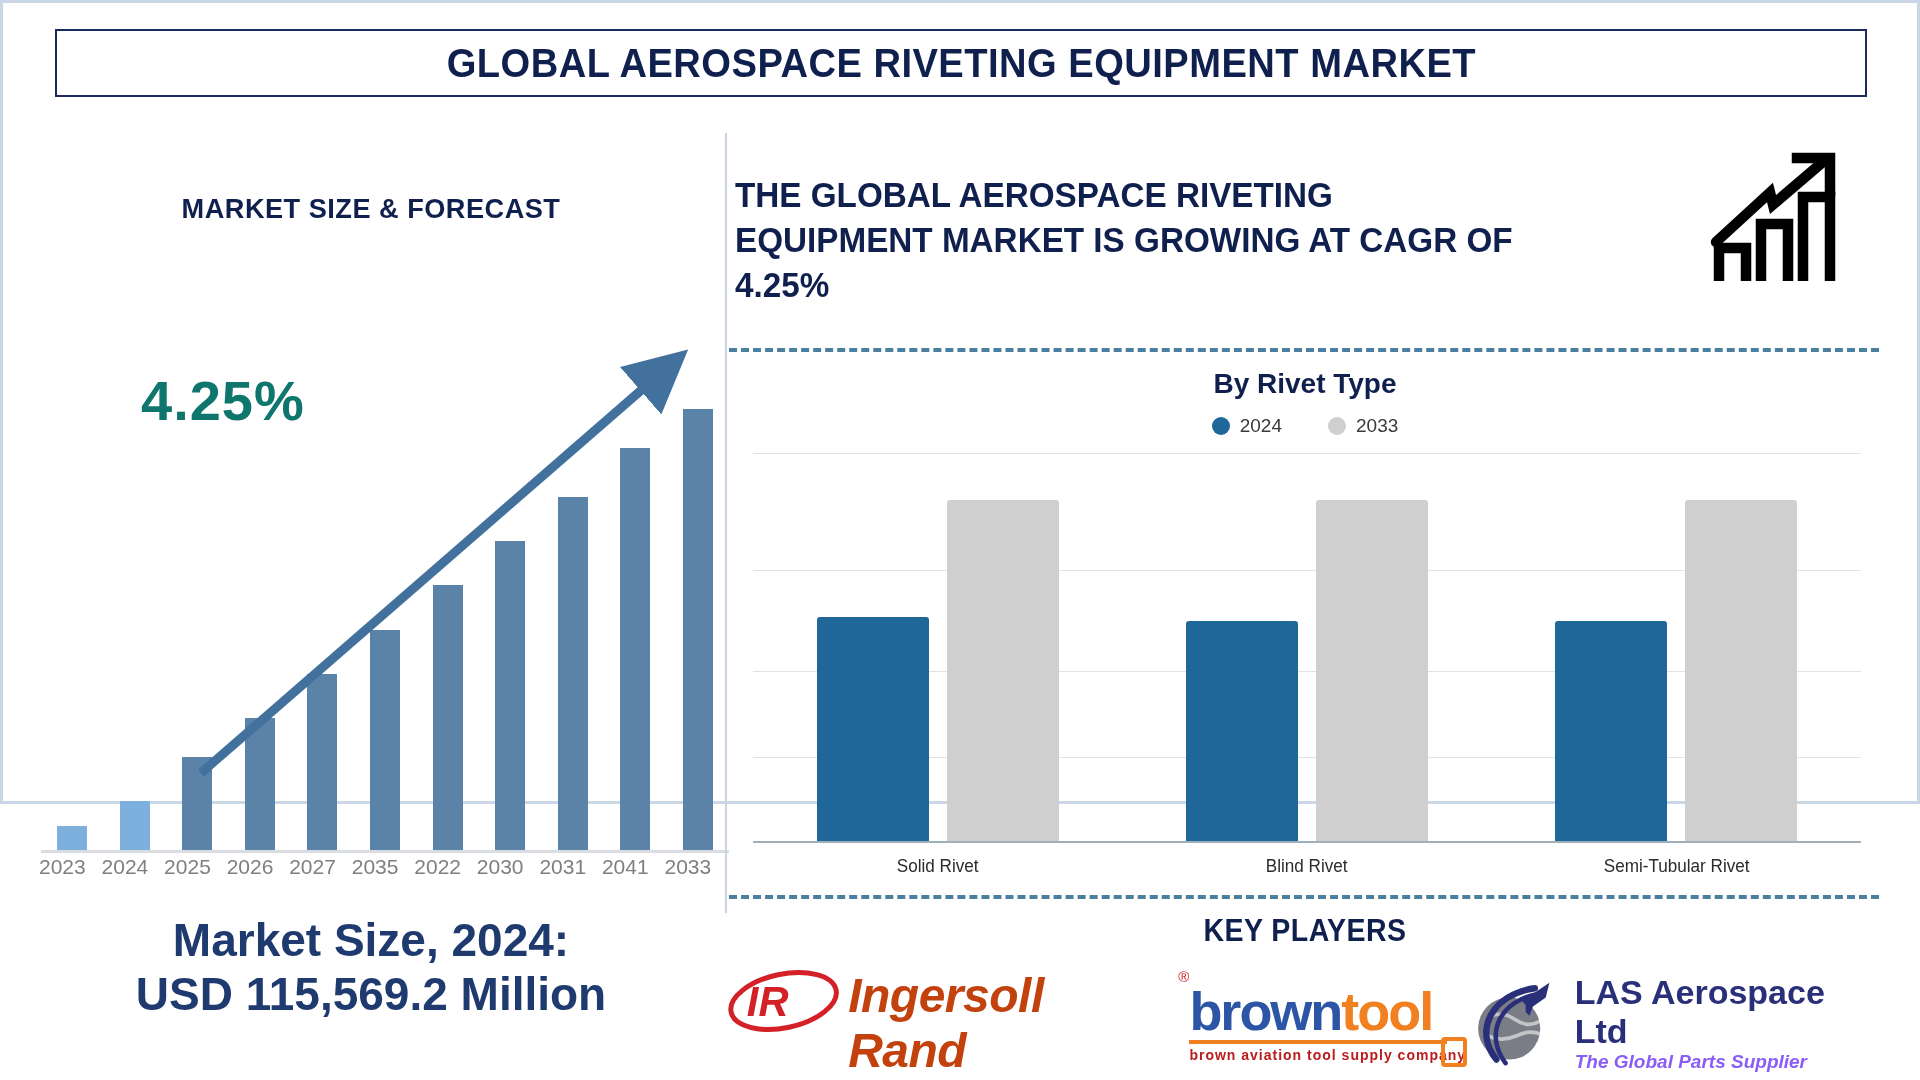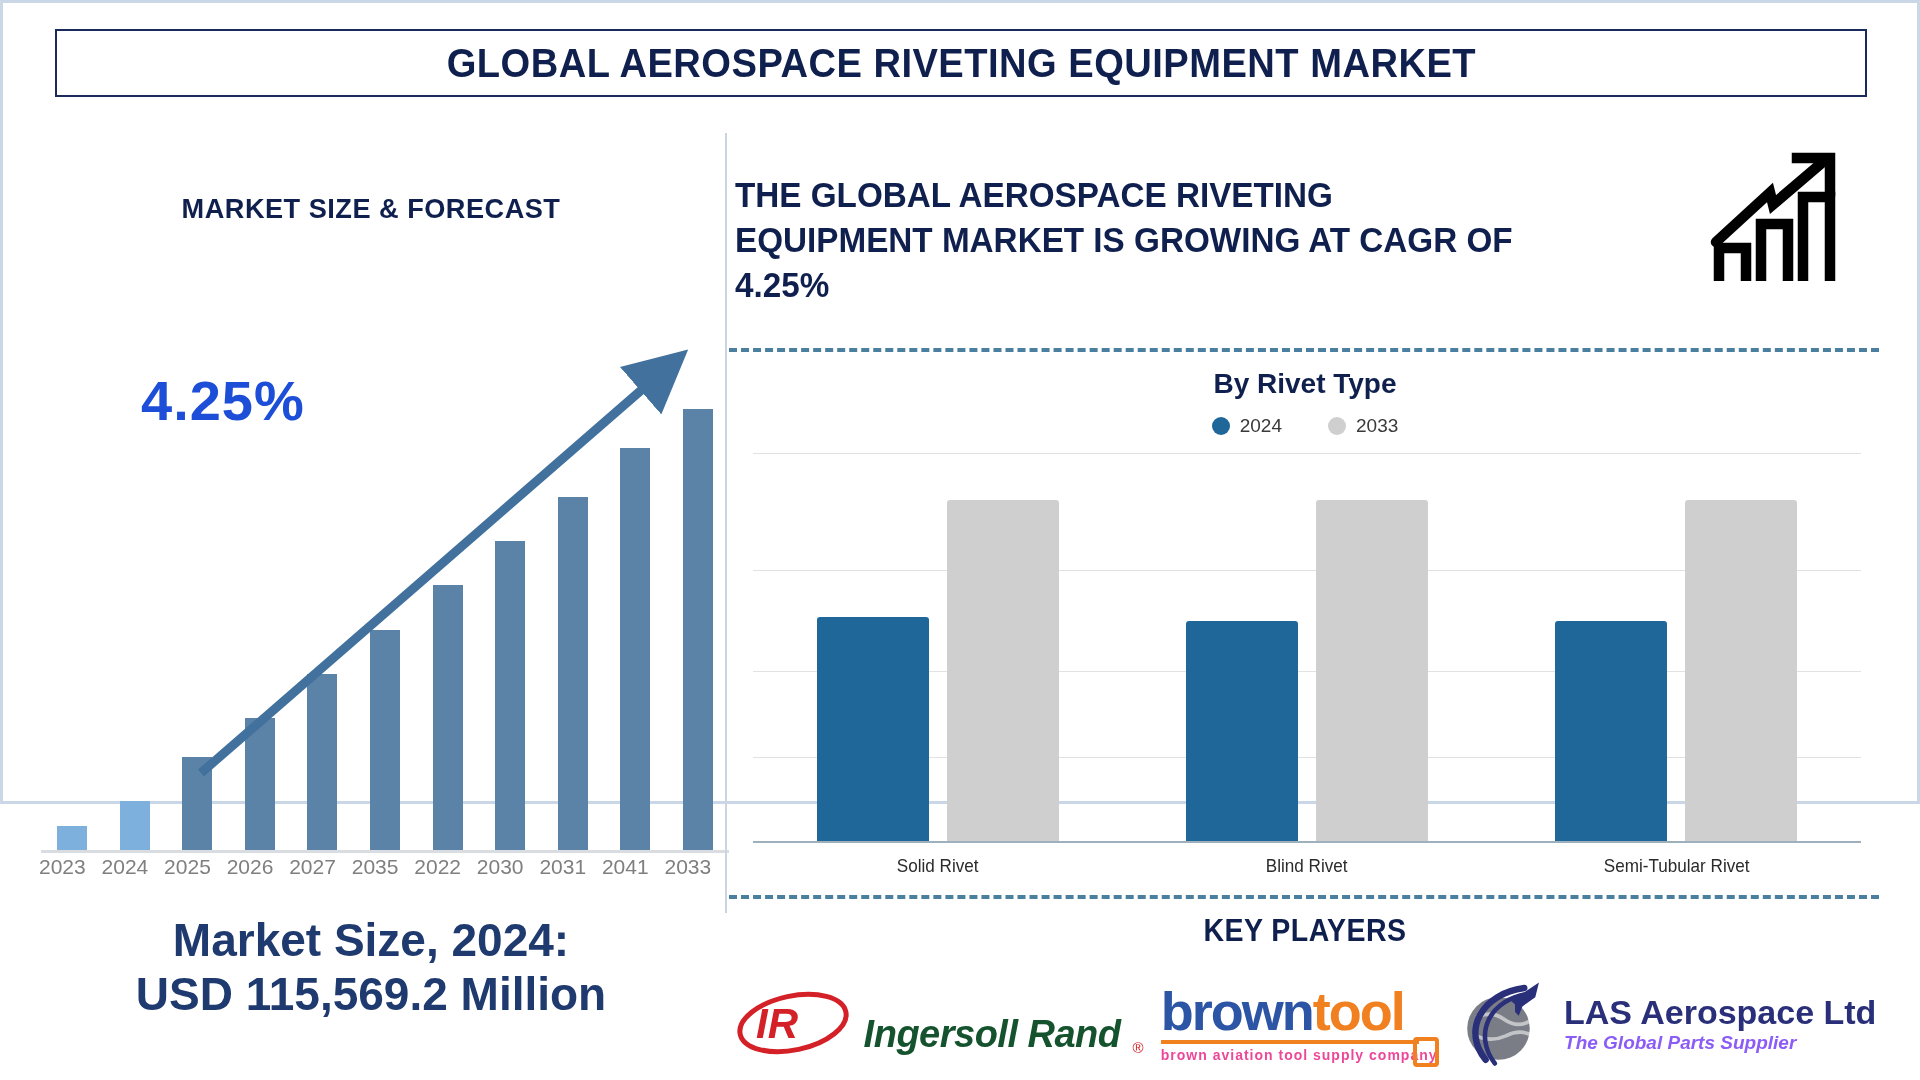--- a/index.html
+++ b/index.html
@@ -46,21 +46,21 @@
     text-align: center;
     font-size: 28px; font-weight: bold;
     color: #10204e;
     letter-spacing: 0.5px;
     transform: scaleX(0.97);
   }
   .cagr-big {
     position: absolute;
     left: 120px; top: 235px;
     font-size: 56px; font-weight: bold;
-    color: #1d4ed8;
+    color: #0f766e;
     letter-spacing: 1px;
   }
 
   .leftchart {
     position: absolute;
     left: 20px; top: 210px;
     width: 688px; height: 510px;
   }
   .lc-baseline {
     position: absolute;
@@ -200,36 +200,36 @@
     transform: scaleX(0.92);
   }
   .logos {
     position: absolute;
     left: 0; top: 830px; width: 1160px; height: 120px;
     display: flex; align-items: center; justify-content: space-around;
   }
   .logo-box { display: flex; align-items: center; justify-content: center; }
 
   
-  .ir { display: flex; align-items: flex-end; gap: 12px; }
+  .ir { display: flex; align-items: flex-start; gap: 6px; }
   .ir-mark { position: relative; width: 118px; height: 66px; }
   .ir-text {
-    font-size: 38px; font-weight: bold; font-style: italic;
-    color: #14532d; letter-spacing: -0.5px;
+    font-size: 48px; font-weight: bold; font-style: italic;
+    color: #c2410c; letter-spacing: -0.5px;
   }
   .ir-reg { font-size: 15px; vertical-align: super; }
 
   
   .bt { position: relative; width: 280px; }
   .bt-word { font-size: 54px; font-weight: bold; letter-spacing: -2px; line-height: 1; }
   .bt-brown { color: #2d55a5; }
   .bt-tool { color: #f08020; }
   .bt-rule { height: 4px; background: #f08020; margin-top: 2px; width: 258px; }
   .bt-tag {
-    font-size: 14px; color: #ec4899; letter-spacing: 1px;
+    font-size: 14px; color: #b91c1c; letter-spacing: 1px;
     margin-top: 3px; font-weight: bold;
   }
   .bt-sq {
     position: absolute; right: 2px; bottom: -4px;
     width: 26px; height: 30px; border: 4px solid #f08020; border-radius: 4px;
   }
 
   
   .las { display: flex; align-items: center; gap: 14px; }
   .las-txt { line-height: 1.15; }

